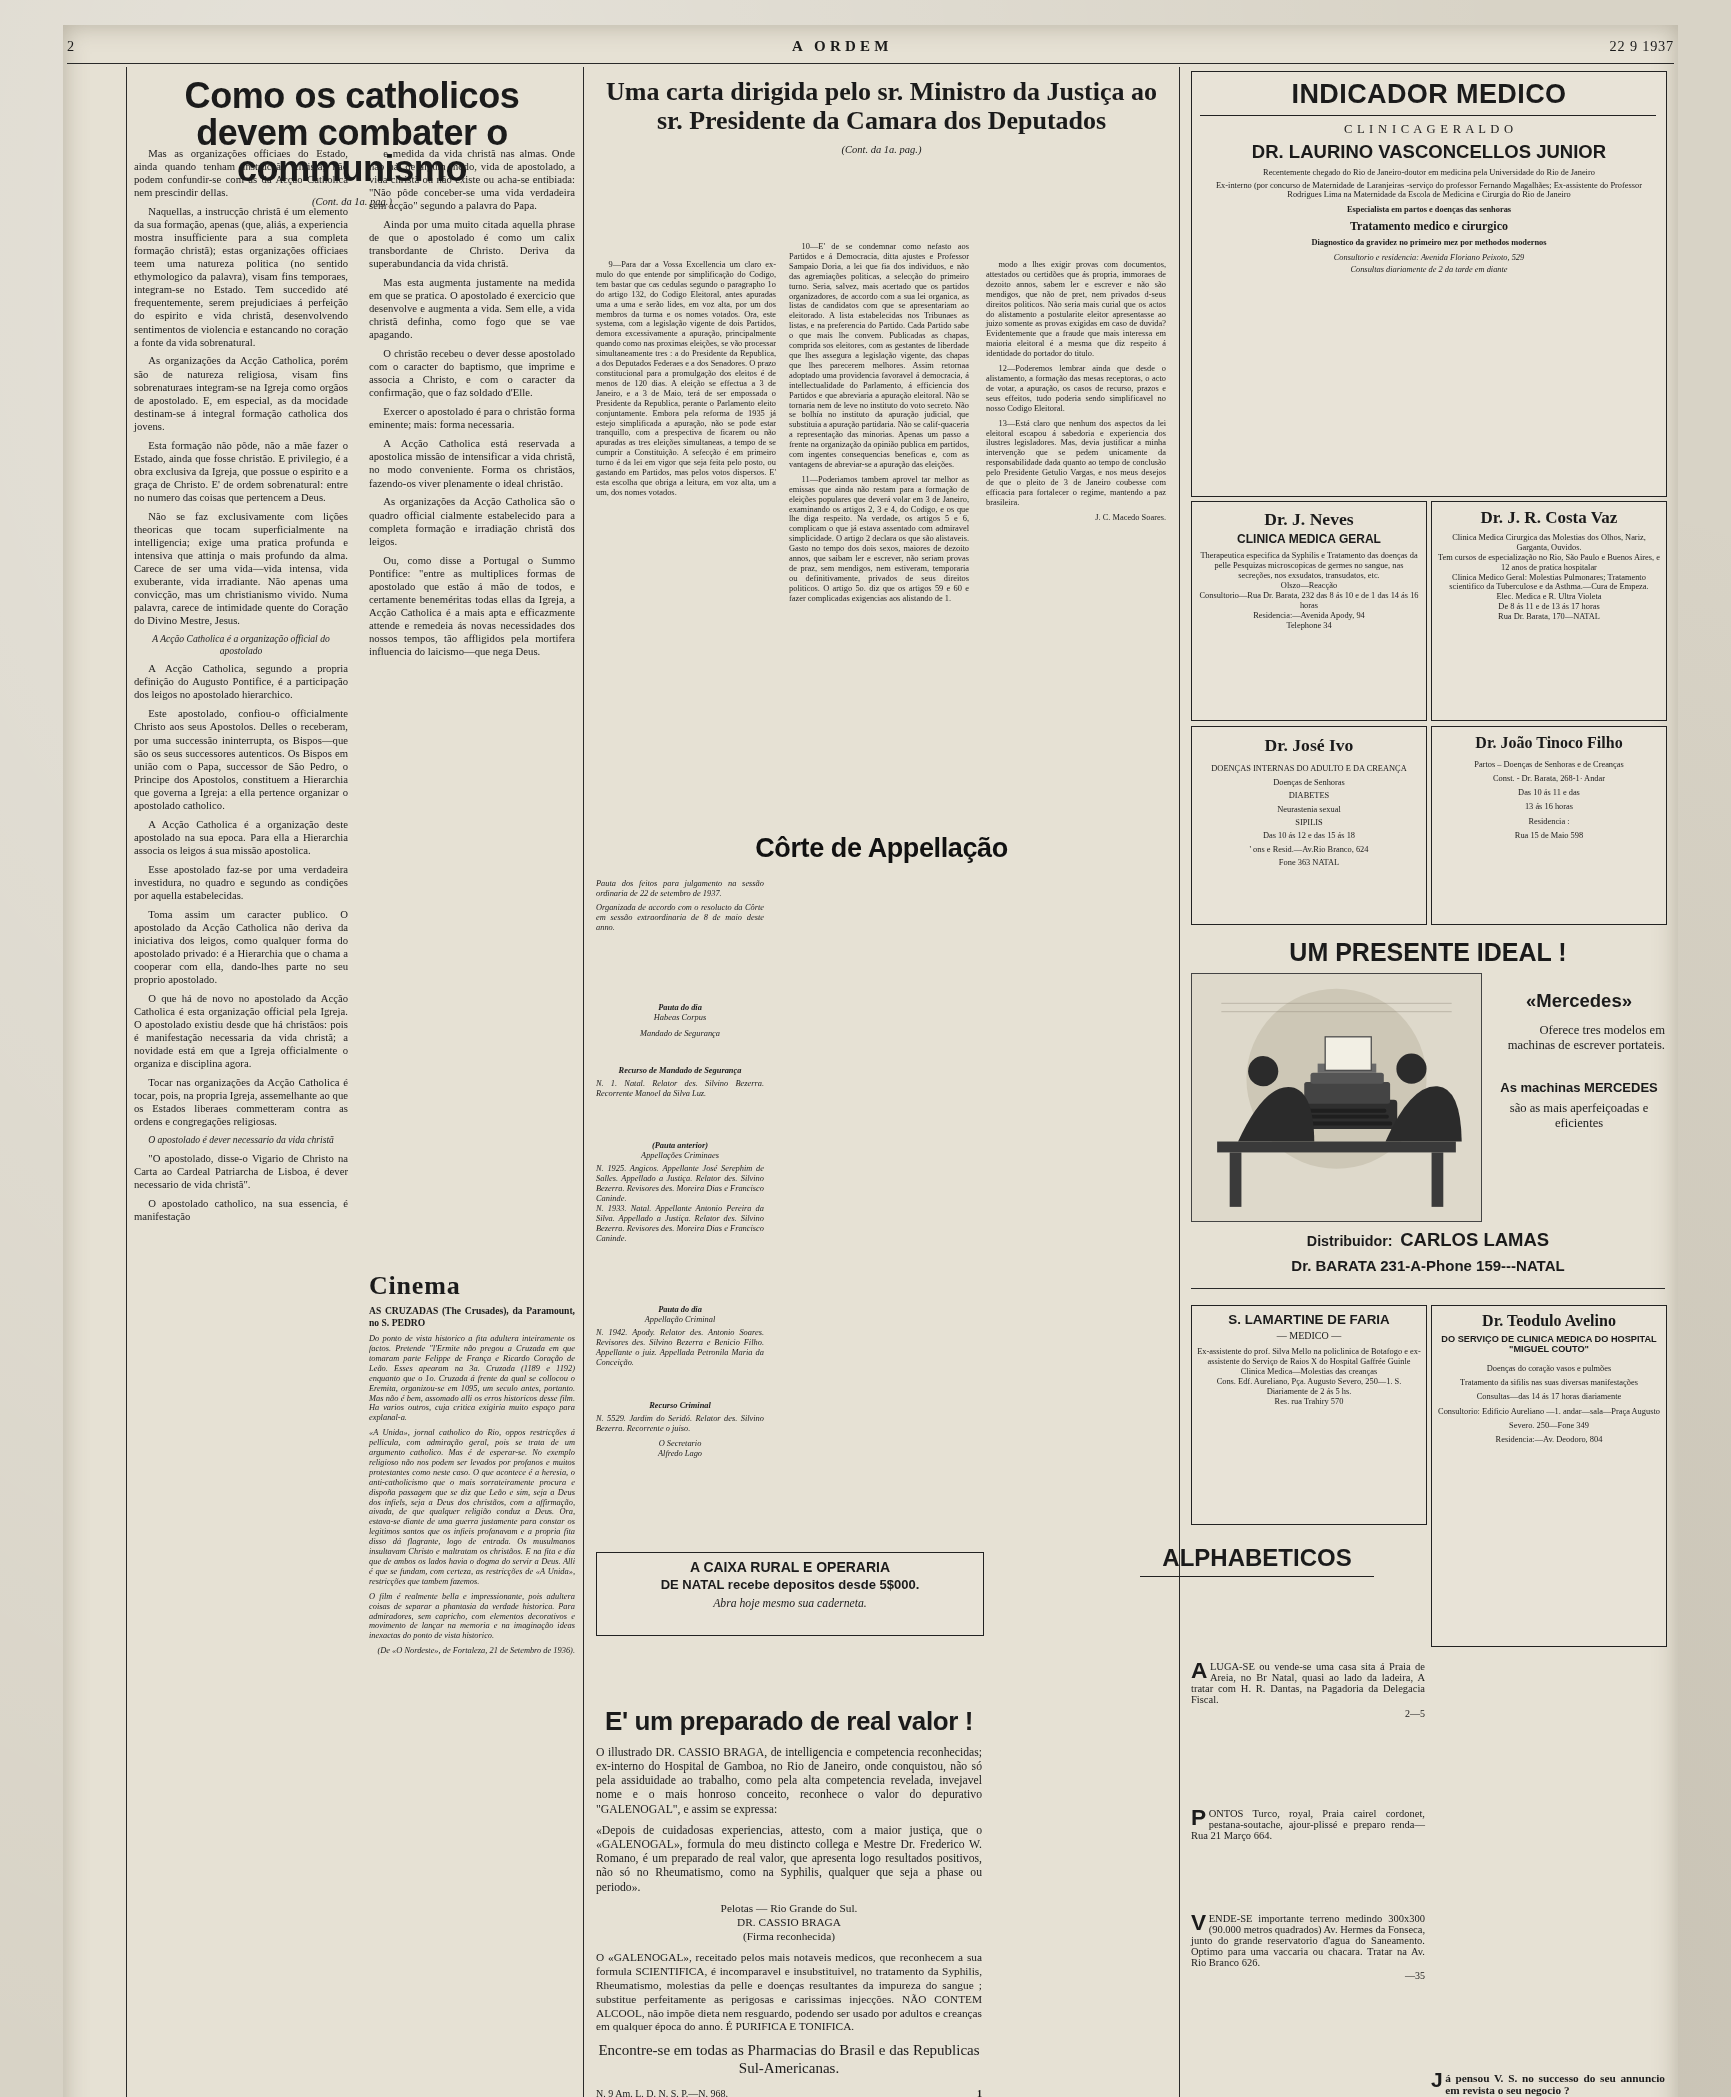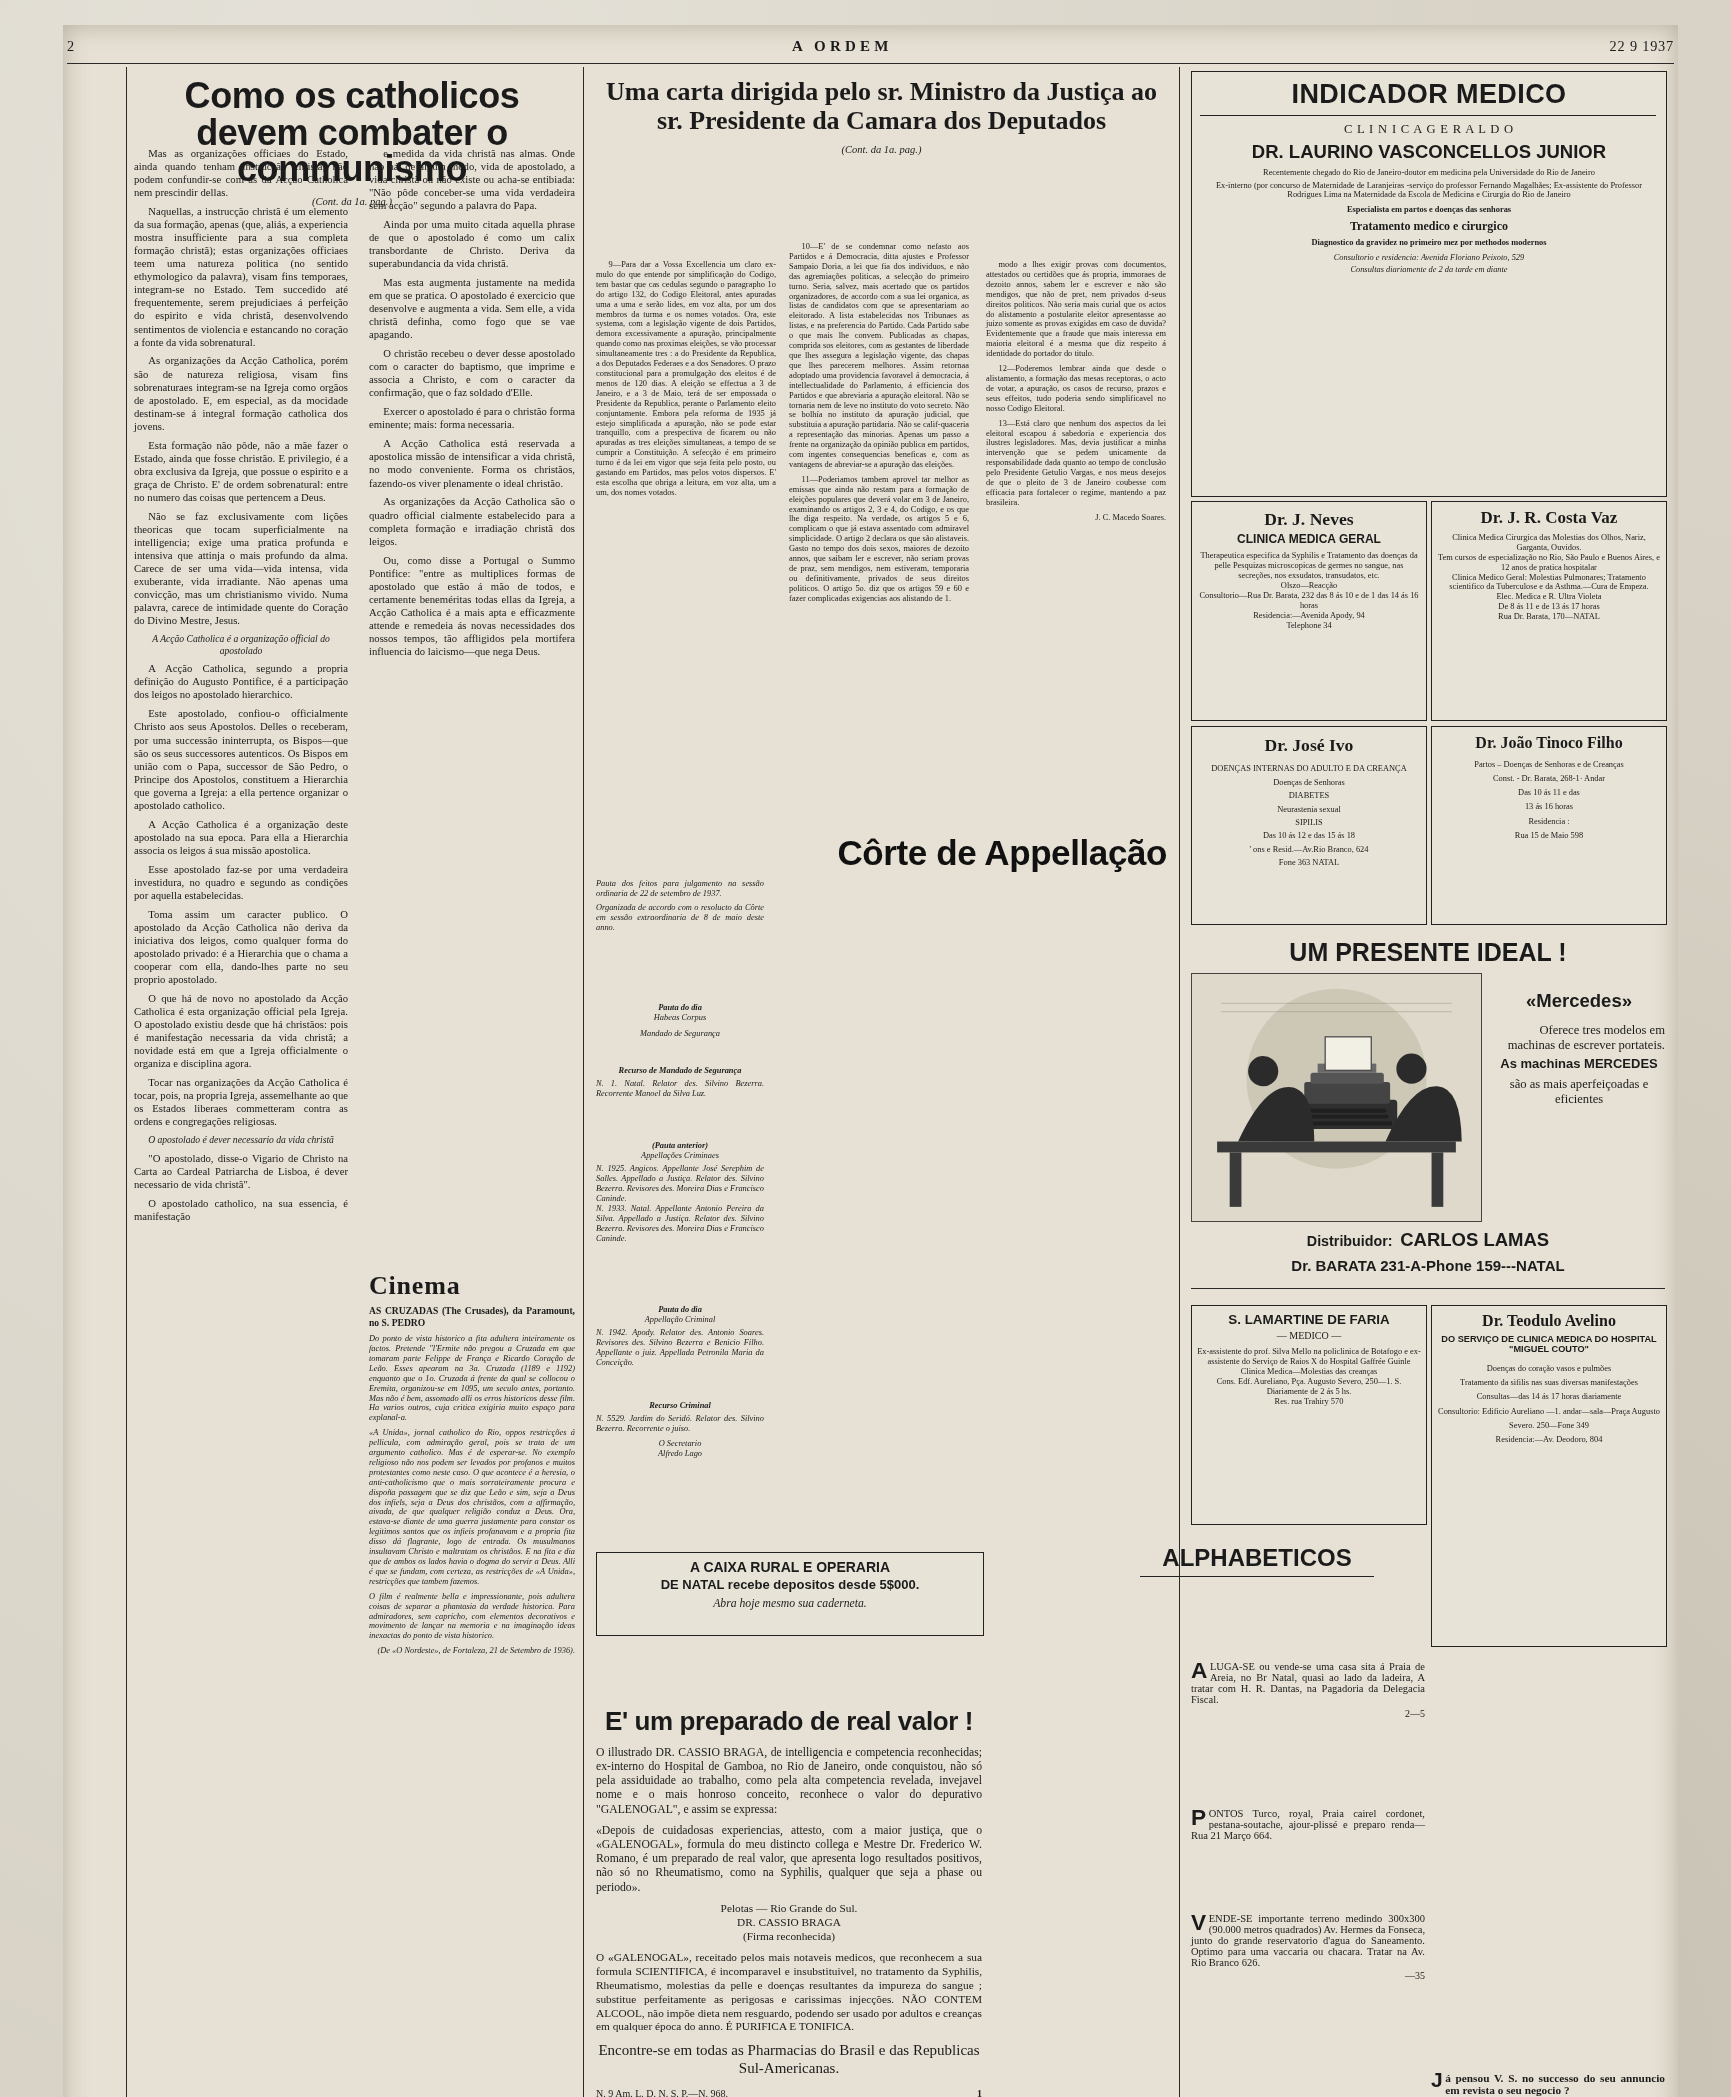--- a/index.html
+++ b/index.html
@@ -130,21 +130,21 @@
     <div style="text-indent:12.6px;margin-top:5px;">11—Poderiamos tambem aprovel tar melhor as emissas que ainda não restam para a formação de eleições populares que deverá volar em 3 de Janeiro, examinando os artigos 2, 3 e 4, do Codigo, e os que lhe diga respeito. Na verdade, os artigos 5 e 6, complicam o que já estava assentado com admiravel simplicidade. O artigo 2 declara os que são alistaveis. Gasto no tempo dos dois sexos, maiores de dezoito annos, que saibam ler e escrever, não seriam provas de praz, sem mendigos, nem estiveram, temporaria ou definitivamente, privados de seus direitos politicos. O artigo 5o. diz que os artigos 59 e 60 e fazer complicadas exigencias aos alistando de 1.</div>
   </div>
   <div class="col tiny" style="left:986px;top:260px;width:180px;text-align:justify;">
     <div style="text-indent:12.6px;">modo a lhes exigir provas com documentos, attestados ou certidões que ás propria, immoraes de dezoito annos, sabem ler e escrever e não são mendigos, que não de pret, nem privados d-seus direitos politicos. Não seria mais curial que os actos do alistamento a postularite eleitor apresentasse ao juizo somente as provas exigidas em caso de duvida? Evidentemente que a fraude que mais interessa em maioria eleitoral é a mesma que diz respeito á identidade do portador do titulo.</div>
     <div style="text-indent:12.6px;margin-top:5px;">12—Poderemos lembrar ainda que desde o alistamento, a formação das mesas receptoras, o acto de votar, a apuração, os casos de recurso, prazos e seus effeitos, tudo poderia sendo simplificavel no nosso Codigo Eleitoral.</div>
     <div style="text-indent:12.6px;margin-top:5px;">13—Está claro que nenhum dos aspectos da lei eleitoral escapou á sabedoria e experiencia dos ilustres legisladores. Mas, devia justificar a minha intervenção que se pedem unicamente da responsabilidade dada quanto ao tempo de conclusão pelo Presidente Getulio Vargas, e nos meus desejos de que o pleito de 3 de Janeiro coubesse com efficacia para fortalecer o regime, mantendo a paz brasileira.</div>
     <div style="text-align:right;margin-top:5px;">J. C. Macedo Soares.</div>
   </div>
 
   <div class="col" style="left:596px;top:835px;width:571px;">
-    <div class="hl" style="font-size:35px;text-align:right;color:#111;">Côrte de Appellação</div>
+    <div class="hl" style="font-size:27px;text-align:center;color:#111;">Côrte de Appellação</div>
   </div>
   <div class="col tiny ital" style="left:596px;top:879px;width:168px;text-align:justify;">
     <div>Pauta dos feitos para julgamento na sessão ordinaria de 22 de setembro de 1937.</div>
     <div style="margin-top:4.2px;">Organizada de accordo com o resolucto da Côrte em sessão extraordinaria de 8 de maio deste anno.</div>
   </div>
   <div class="col tiny" style="left:596px;top:1003px;width:168px;text-align:center;">
     <div class="bold ital">Pauta do dia</div>
     <div class="ital">Habeas Corpus</div>
     <div class="ital" style="margin-top:5.9px;">Mandado de Segurança</div>
   </div>
@@ -279,21 +279,21 @@
       <g stroke="#8c8576" stroke-width="2" opacity=".5">
         <line x1="70" y1="70" x2="620" y2="70"></line>
         <line x1="70" y1="90" x2="620" y2="90"></line>
       </g>
     </svg>
   </div>
 
   <div class="col" style="left:1493px;top:990px;width:172px;">
     <div class="blk ctr" style="font-size:18.5px;">«Mercedes»</div>
     <div class="body" style="margin-top:11px;font-size:12.6px;text-align:right;">Oferece tres modelos em machinas de escrever portateis.</div>
-    <div class="blk ctr" style="margin-top:2px;font-size:13px;">As machinas MERCEDES</div>
+    <div class="blk ctr" style="margin-top:26px;font-size:13px;">As machinas MERCEDES</div>
     <div class="body" style="margin-top:5.9px;font-size:12.6px;text-align:center;">são as mais aperfeiçoadas e eficientes</div>
   </div>
 
   <div class="col" style="left:1191px;top:1229px;width:474px;text-align:center;">
     <span class="blk" style="font-size:14.3px;">Distribuidor:</span>
     <span class="blk" style="font-size:18.5px;margin-left:5.9px;">CARLOS LAMAS</span>
     <div class="blk" style="font-size:15px;margin-top:5.9px;">Dr. BARATA 231-A-Phone 159---NATAL</div>
   </div>
   <div class="rule hrule" style="left:1191px;top:1288px;width:474px;height:1.3px;"></div>
 

